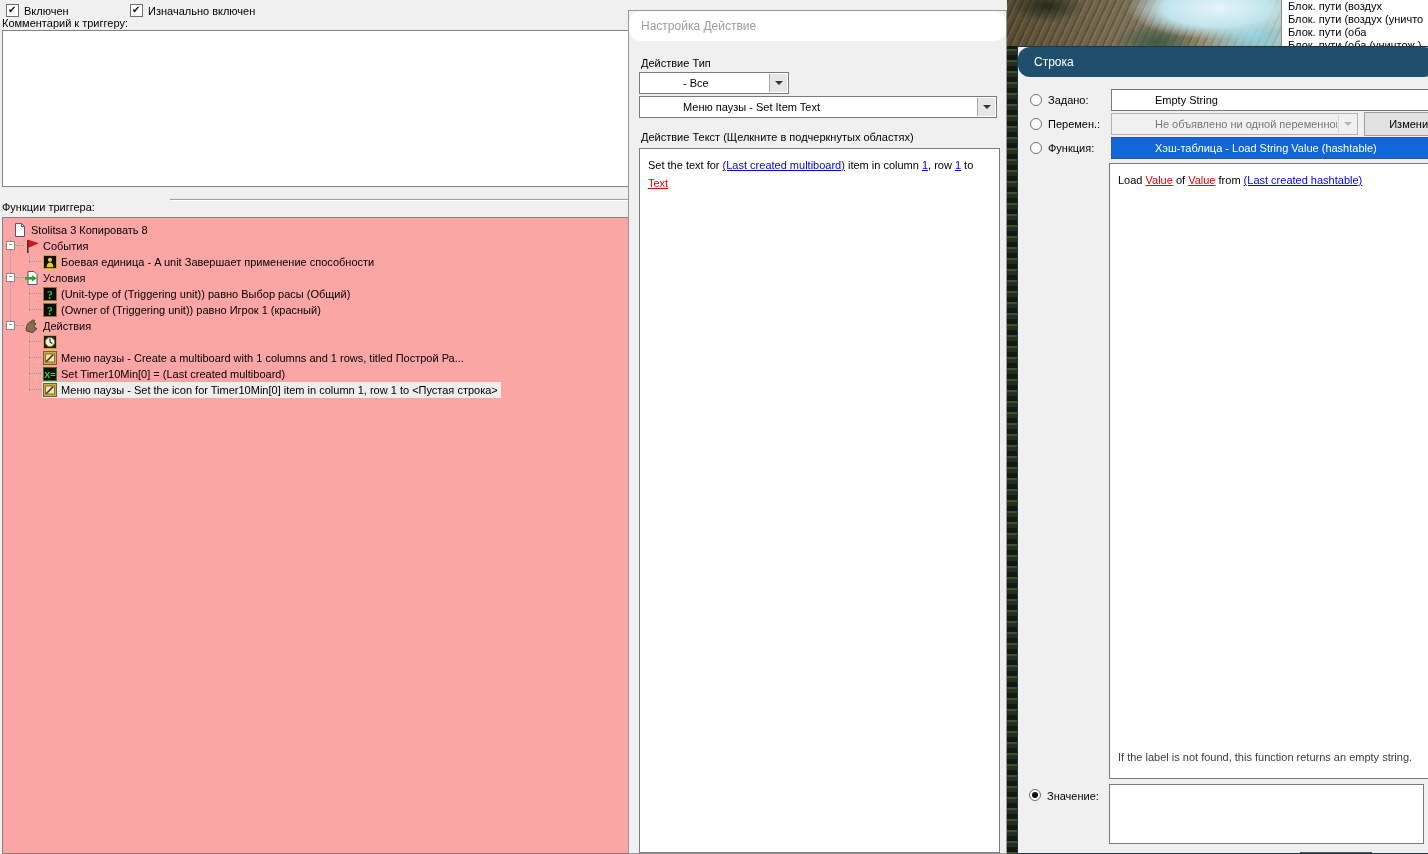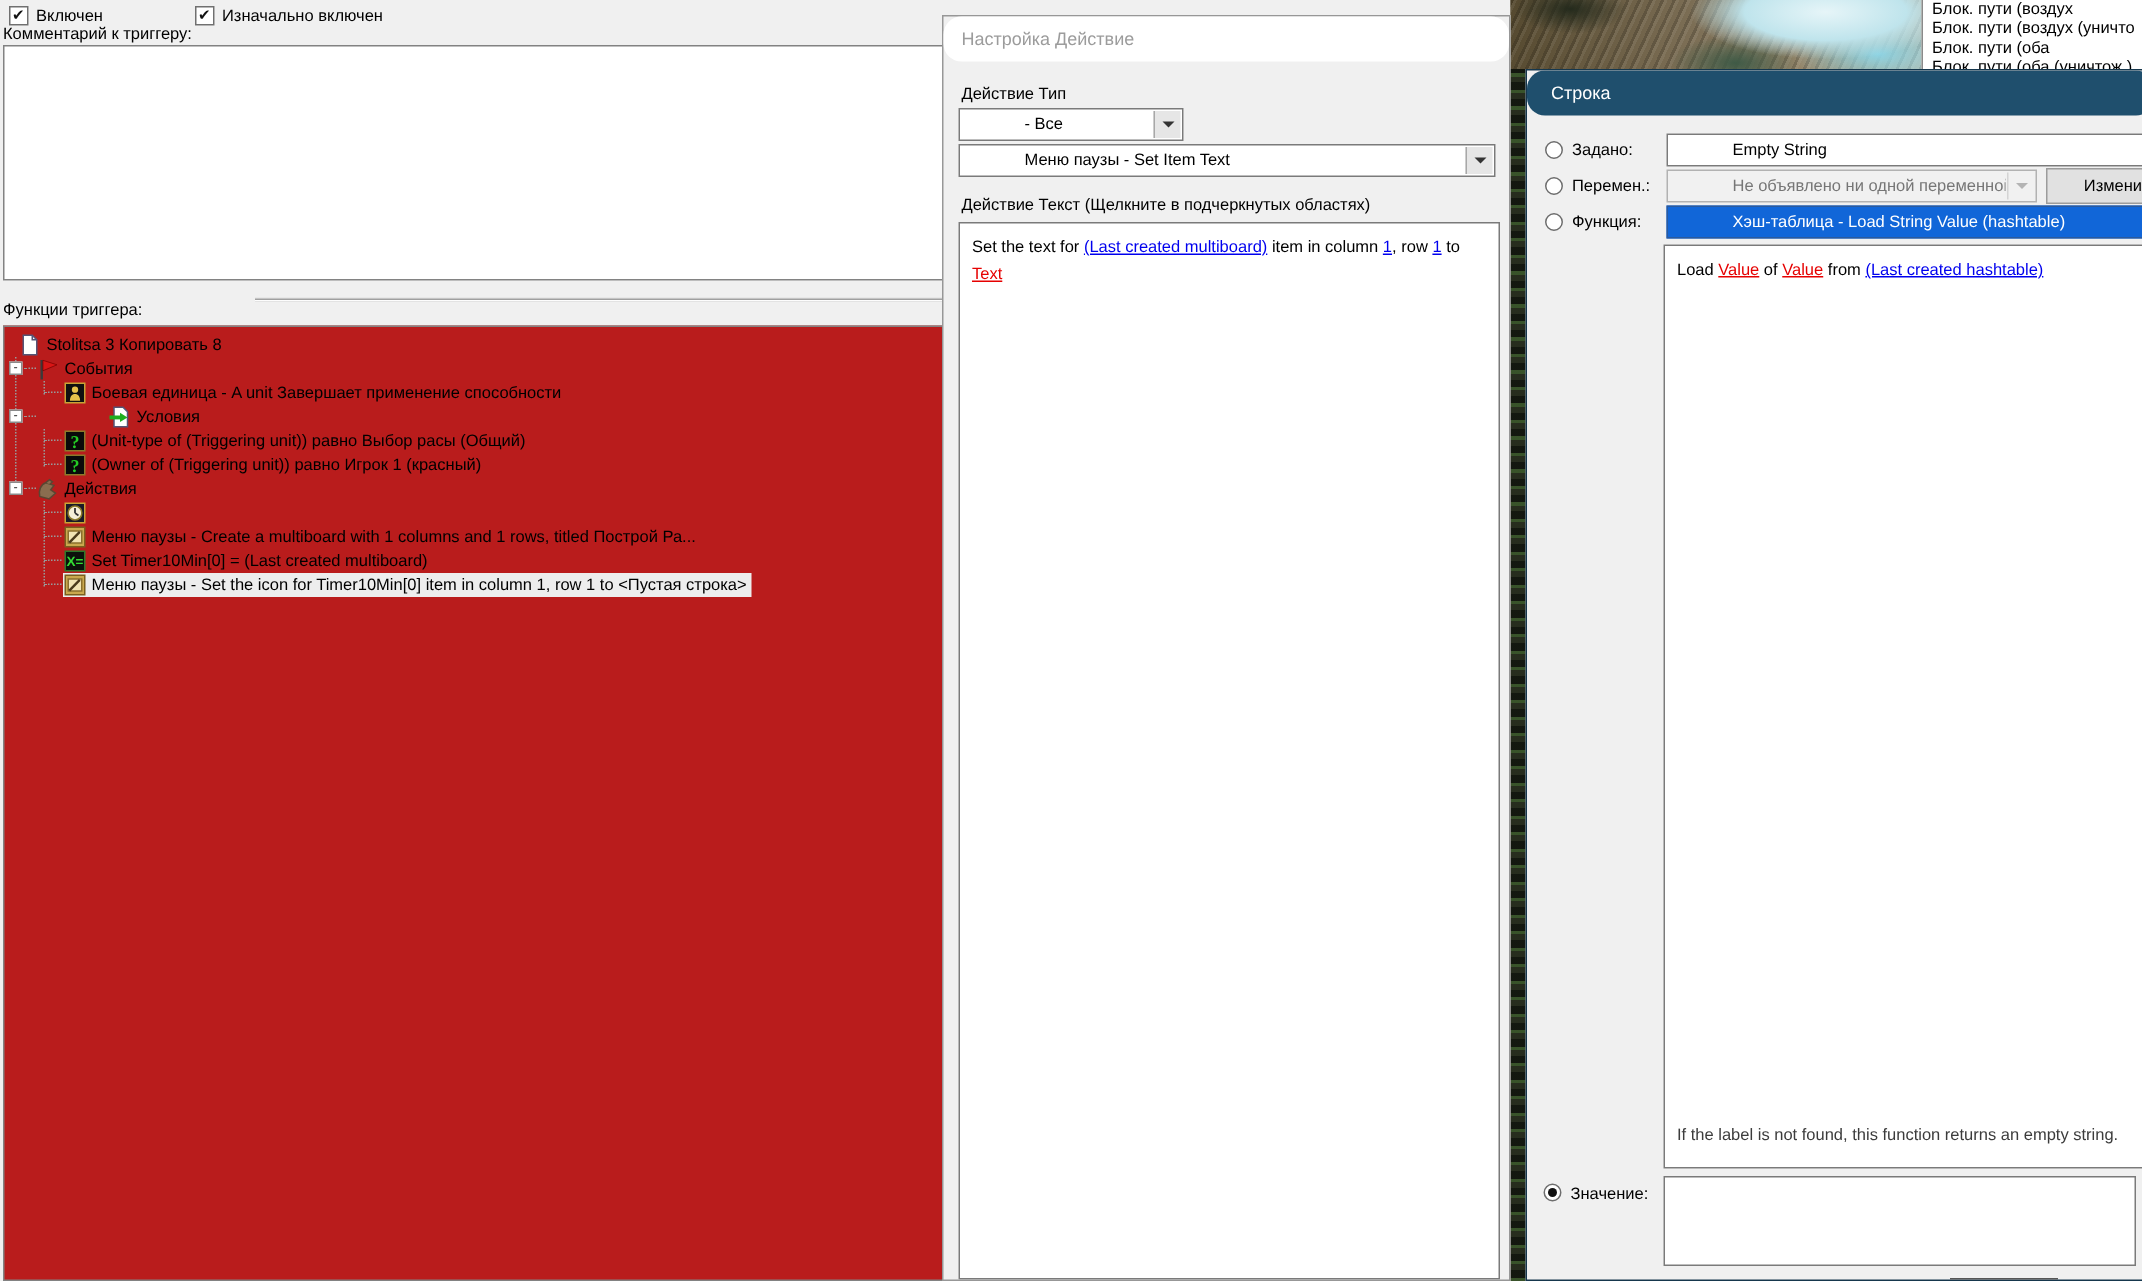--- a/index.html
+++ b/index.html
@@ -9,21 +9,21 @@
 
   
   .checkbox{position:absolute;width:13px;height:13px;background:#fff;border:1px solid #707070;box-sizing:border-box;}
   .checkbox.checked::after{content:"✔";position:absolute;left:1px;top:-1px;font-size:10px;color:#111;}
   .radio{position:absolute;width:12px;height:12px;border:1px solid #6e6e6e;border-radius:50%;background:#fff;box-sizing:border-box;}
   .radio.checked::after{content:"";position:absolute;left:2px;top:2px;width:6px;height:6px;border-radius:50%;background:#111;}
 
   
   .comment-box{position:absolute;left:2px;top:30px;width:1002px;height:157px;background:#fff;border:1px solid #828282;box-sizing:border-box;}
   .splitter{position:absolute;left:170px;top:198px;width:836px;height:3px;background:#a0a0a0;border-top:1px solid #e8e8e8;border-bottom:1px solid #fdfdfd;box-sizing:border-box;}
-  .tree-panel{position:absolute;left:2px;top:217px;width:1006px;height:637px;background:#b91c1c;border:1px solid #828282;box-sizing:border-box;overflow:hidden;}
+  .tree-panel{position:absolute;left:2px;top:217px;width:1006px;height:637px;background:#fca5a5;border:1px solid #828282;box-sizing:border-box;overflow:hidden;}
   .tree-row{position:absolute;left:0;right:0;height:16px;display:flex;align-items:center;box-sizing:border-box;white-space:nowrap;}
   .tree-row.lvl0{padding-left:9px;}
   .tree-row.lvl1{padding-left:21px;}
   .tree-row.lvl2{padding-left:39px;}
   .tree-content{display:flex;align-items:center;height:16px;padding-right:3px;}
   .tree-content.selected{background:#ededed;}
   .tree-icon{width:16px;height:16px;margin-right:3px;flex:0 0 16px;}
   .tree-icon svg{display:block;}
   .expander{position:absolute;left:3px;width:9px;height:9px;background:#fff;border:1px solid #8a8a8a;box-sizing:border-box;
             font:8px/6px "DejaVu Sans Mono",monospace;text-align:center;color:#222;}
@@ -143,21 +143,21 @@
                 <svg width="16" height="16" viewBox="0 0 16 16">
                   <rect x="1.5" y="1.5" width="13" height="13" fill="#101010" stroke="#c8a435"></rect>
                   <circle cx="8" cy="5.8" r="2.1" fill="#e8c34a"></circle>
                   <path d="M4.6 13.2c0-3 1.4-4.6 3.4-4.6s3.4 1.6 3.4 4.6z" fill="#e8c34a"></path>
                 </svg>
               </span>
               <span>Боевая единица - A unit Завершает применение способности</span>
             </span>
           </div>
           <span class="expander" style="top: 55px;">-</span>
-          <div class="tree-row lvl1" style="top: 52px; margin-left: 48px;">
+          <div class="tree-row lvl1" style="top: 52px;">
             <span class="tree-content">
               <span class="tree-icon">
                 <svg width="16" height="16" viewBox="0 0 16 16">
                   <path d="M4 1.5h6l3 3v10H4z" fill="#fff" stroke="#555577"></path>
                   <rect x="1" y="7" width="7" height="2.6" fill="#1fae1f"></rect>
                   <path d="M8 5.2 L13 8.3 L8 11.4 z" fill="#1fae1f"></path>
                 </svg>
               </span>
               <span>Условия</span>
             </span>

